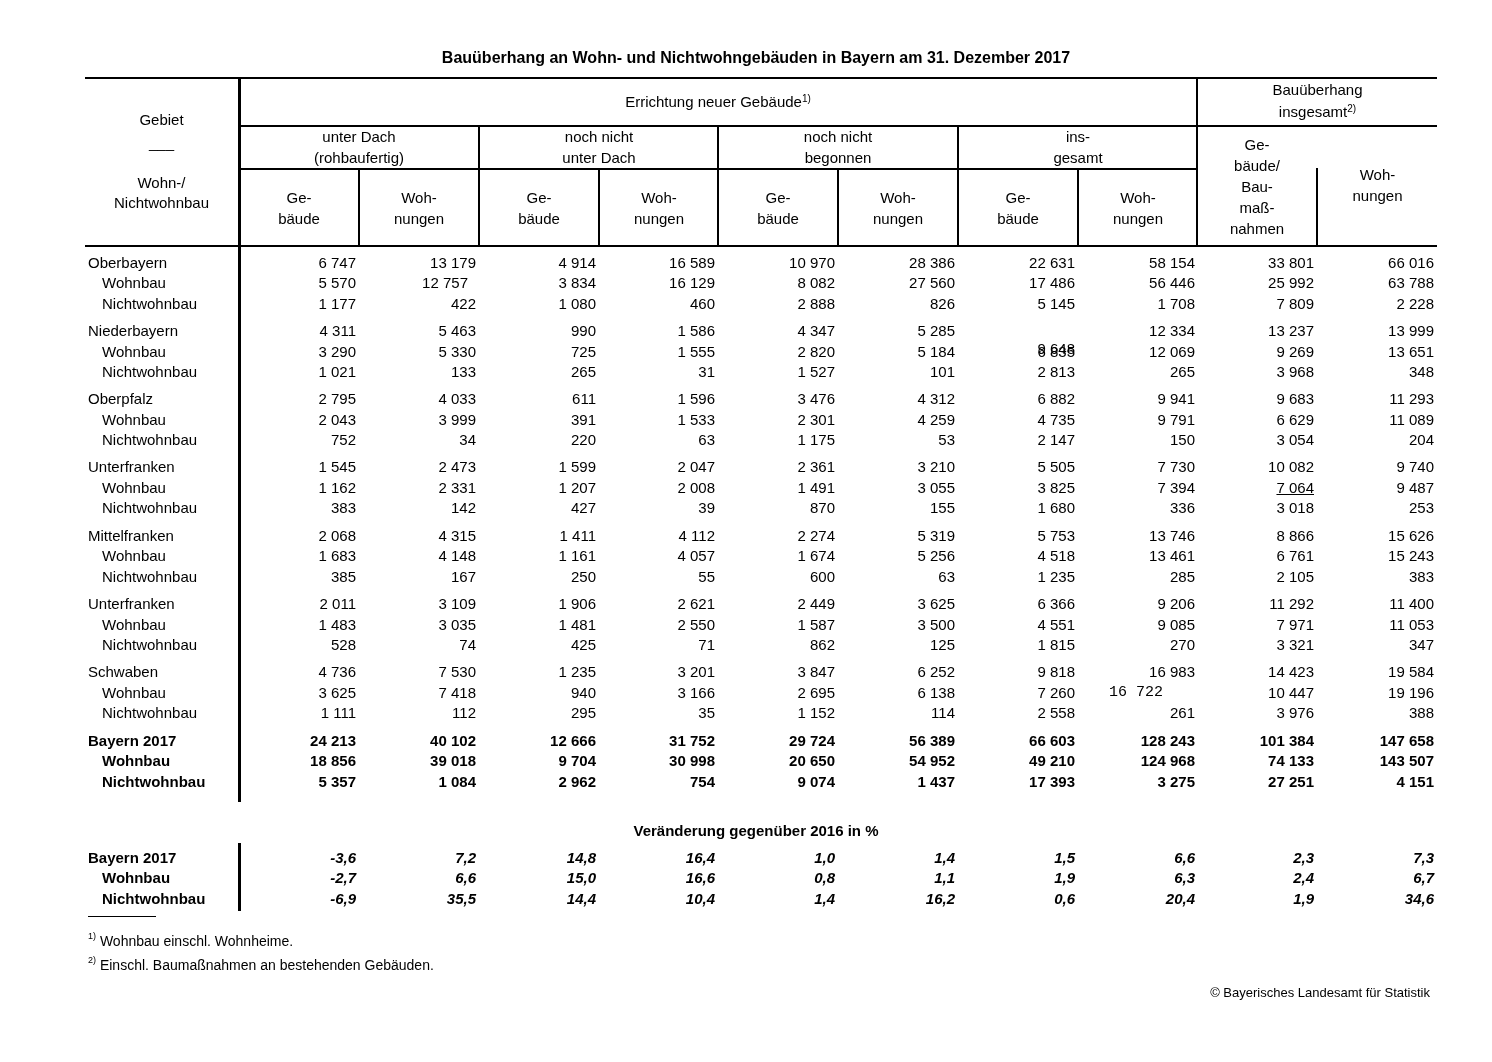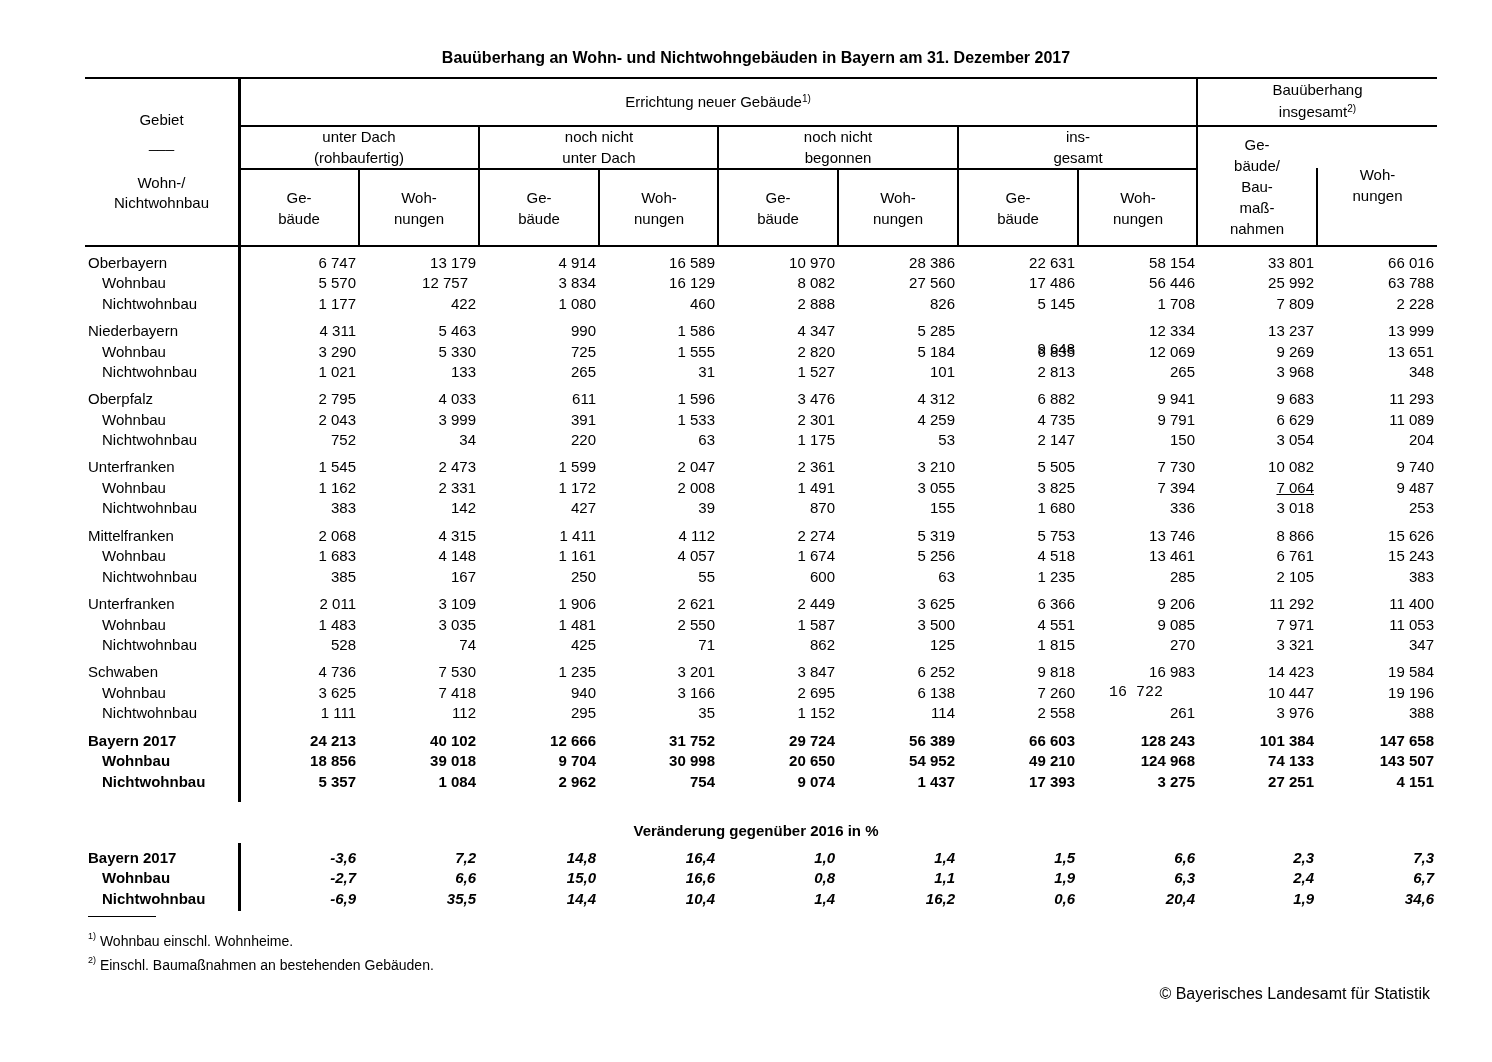--- a/index.html
+++ b/index.html
@@ -12,21 +12,21 @@
   .vthick { width:3px; }
   .hdr { position:absolute; text-align:center; font-size:15px; line-height:21px; }
   .hdr sup { font-size:10px; vertical-align:top; position:relative; top:-3px; }
   .lbl { position:absolute; left:88px; font-size:15px; line-height:20px; white-space:nowrap; }
   .lbl.sub { left:102px; }
   .num { position:absolute; text-align:right; font-size:15px; line-height:20px; white-space:nowrap; }
   .bold { font-weight:bold;text-align:right; }
   .ital { font-style:italic; font-weight:bold; }
   .note { position:absolute; left:88px; font-size:14px; white-space:nowrap; }
   .note sup { font-size:9px; vertical-align:top; position:relative; top:-2px; }
-  .copy { position:absolute; right:62px; top:985px; font-size:16px; }
+  .copy { position:absolute; right:62px; top:985px; font-size:13px; }
   .section-title { position:absolute; left:0; width:1512px; text-align:center; top:822px; font-weight:bold; font-size:15px; }
 </style>
 </head>
 <body>
 
 <div class="abs title">Bauüberhang an Wohn- und Nichtwohngebäuden in Bayern am 31. Dezember 2017</div>
 
 <div class="hline" style="left:85px;width:1352px;top:77px;"></div>
 <div class="hline" style="left:240px;width:1197px;top:125px;"></div>
 <div class="hline" style="left:240px;width:958px;top:168px;"></div>
@@ -250,21 +250,21 @@
       <div class="num" style="top: 457px; left: 845px; width: 110px;">3 210</div>
       <div class="num" style="top: 457px; left: 965px; width: 110px;">5 505</div>
       <div class="num" style="top: 457px; left: 1085px; width: 110px;">7 730</div>
       <div class="num" style="top: 457px; left: 1204px; width: 110px;">10 082</div>
       <div class="num" style="top: 457px; left: 1324px; width: 110px;">9 740</div>
     </div>
     <div>
       <div class="lbl sub" style="top: 478px;">Wohnbau</div>
       <div class="num" style="top: 478px; left: 246px; width: 110px;">1 162</div>
       <div class="num" style="top: 478px; left: 366px; width: 110px;">2 331</div>
-      <div class="num" style="top: 478px; left: 486px; width: 110px;">1 172</div>
+      <div class="num" style="top: 478px; left: 486px; width: 110px;">1 207</div>
       <div class="num" style="top: 478px; left: 605px; width: 110px;">2 008</div>
       <div class="num" style="top: 478px; left: 725px; width: 110px;">1 491</div>
       <div class="num" style="top: 478px; left: 845px; width: 110px;">3 055</div>
       <div class="num" style="top: 478px; left: 965px; width: 110px;">3 825</div>
       <div class="num" style="top: 478px; left: 1085px; width: 110px;">7 394</div>
       <div class="num" style="top: 478px; left: 1204px; width: 110px; text-decoration: underline;">7 064</div>
       <div class="num" style="top: 478px; left: 1324px; width: 110px;">9 487</div>
     </div>
     <div>
       <div class="lbl sub" style="top: 498px;">Nichtwohnbau</div>

